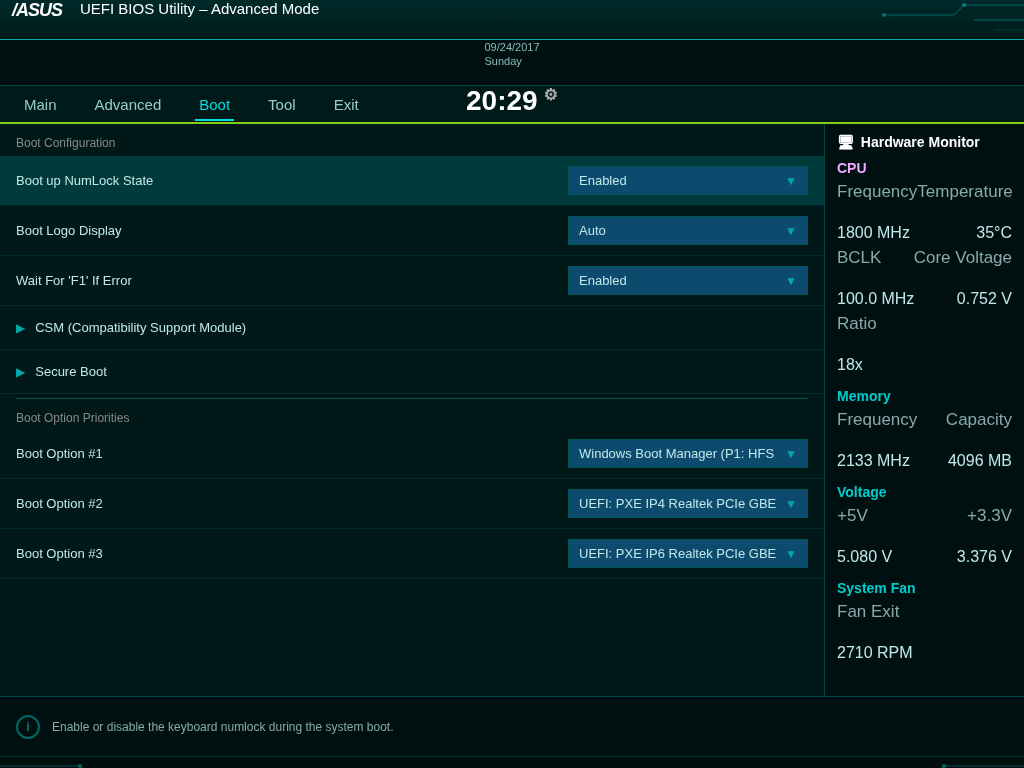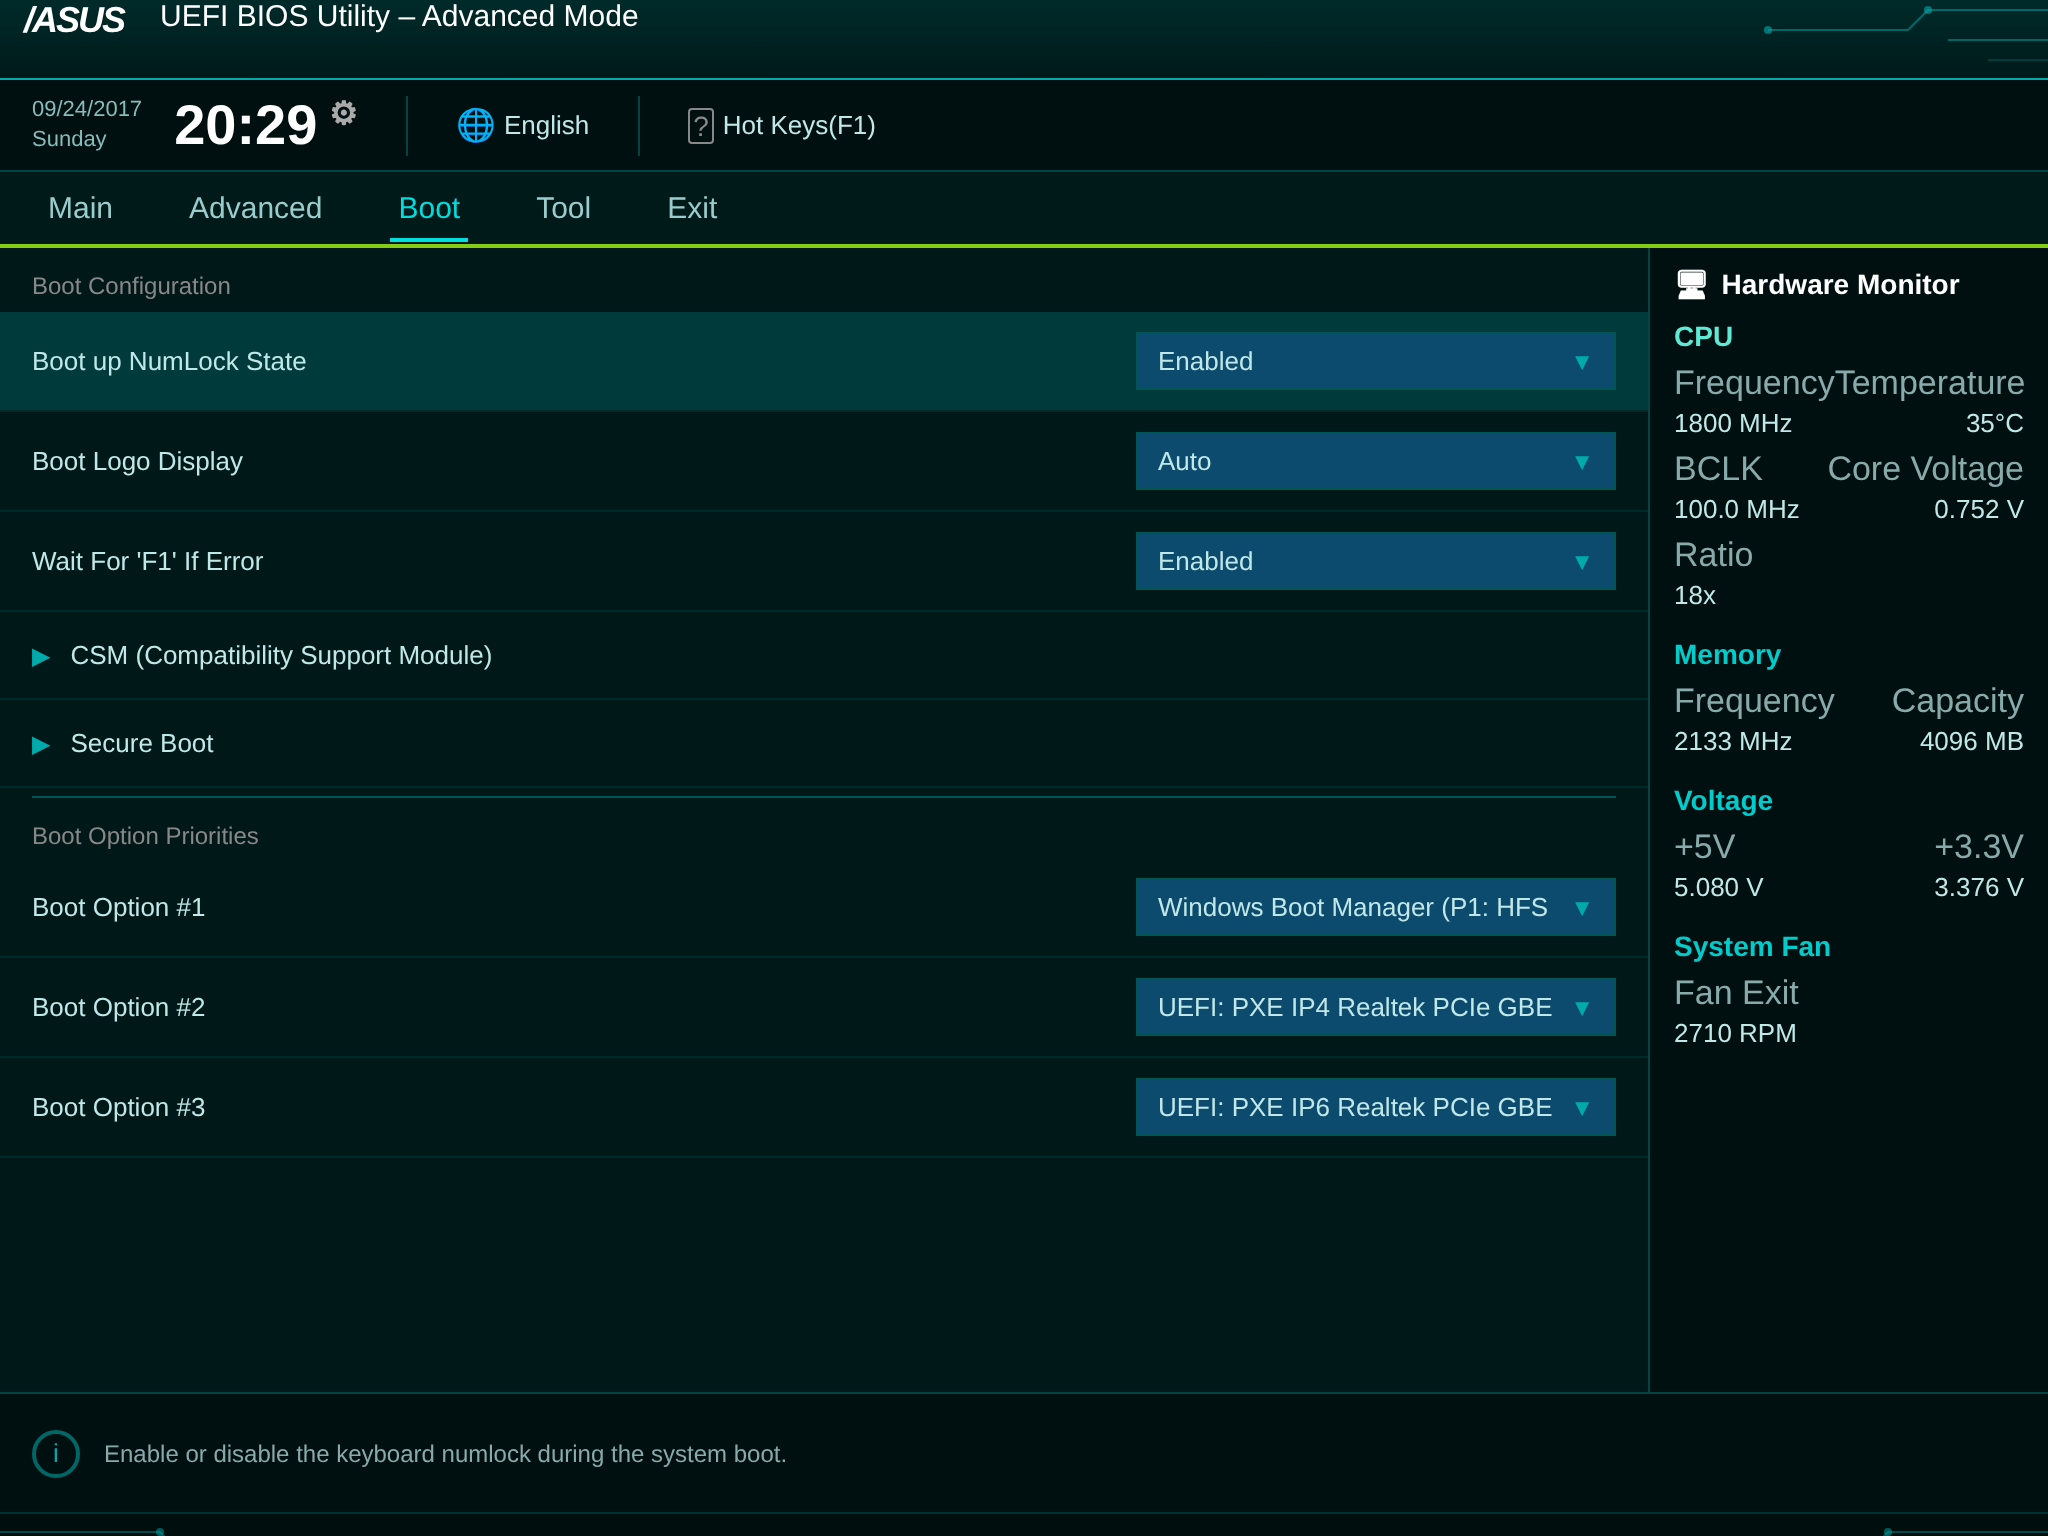--- a/index.html
+++ b/index.html
@@ -40,20 +40,21 @@
 
     
     #datetime-row {
       background: #001010;
       height: 46px;
       display: flex;
       align-items: center;
       padding: 0 16px;
       gap: 16px;
       border-bottom: 1px solid #004444;
+      flex-direction: column;
     }
     #date-block {
       display: flex;
       flex-direction: column;
       font-size: 11px;
       color: #88bbbb;
       line-height: 1.3;
     }
     #time-block {
       font-size: 28px;
@@ -233,38 +234,39 @@
     }
     #monitor-icon {
       font-size: 14px;
     }
 
     .hw-section-title {
       font-size: 14px;
       font-weight: bold;
       margin: 10px 0 6px;
     }
-    .hw-section-title.cpu { color: #5eead4; }
+    .hw-section-title.cpu { color: #f0abfc; }
     .hw-section-title.memory { color: #00cccc; }
     .hw-section-title.voltage { color: #00cccc; }
     .hw-section-title.fan { color: #00cccc; }
 
     .hw-row {
       display: flex;
       justify-content: space-between;
       margin-bottom: 2px;
     }
     .hw-label {
       font-size: 17px;
       color: #88aaaa;
     }
     .hw-big-value {
-      font-size: 13px;
+      font-size: 16px;
       color: #c0e8e8;
       margin-bottom: 4px;
+      margin-top: 20px;
     }
 
     
     #bottom-info {
       background: #001010;
       border-top: 1px solid #004444;
       height: 60px;
       display: flex;
       align-items: center;
       padding: 0 16px;

